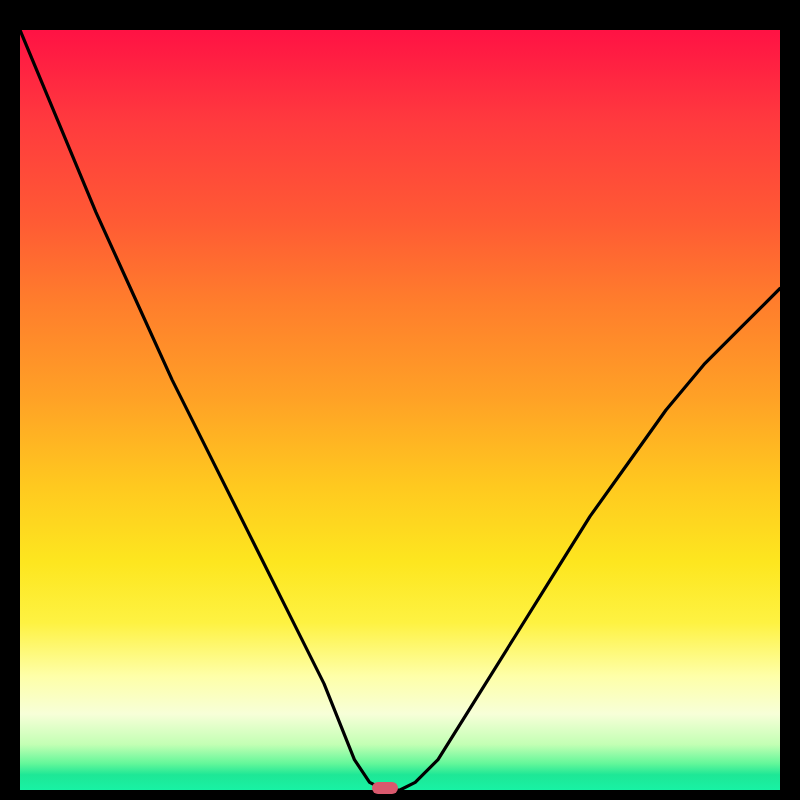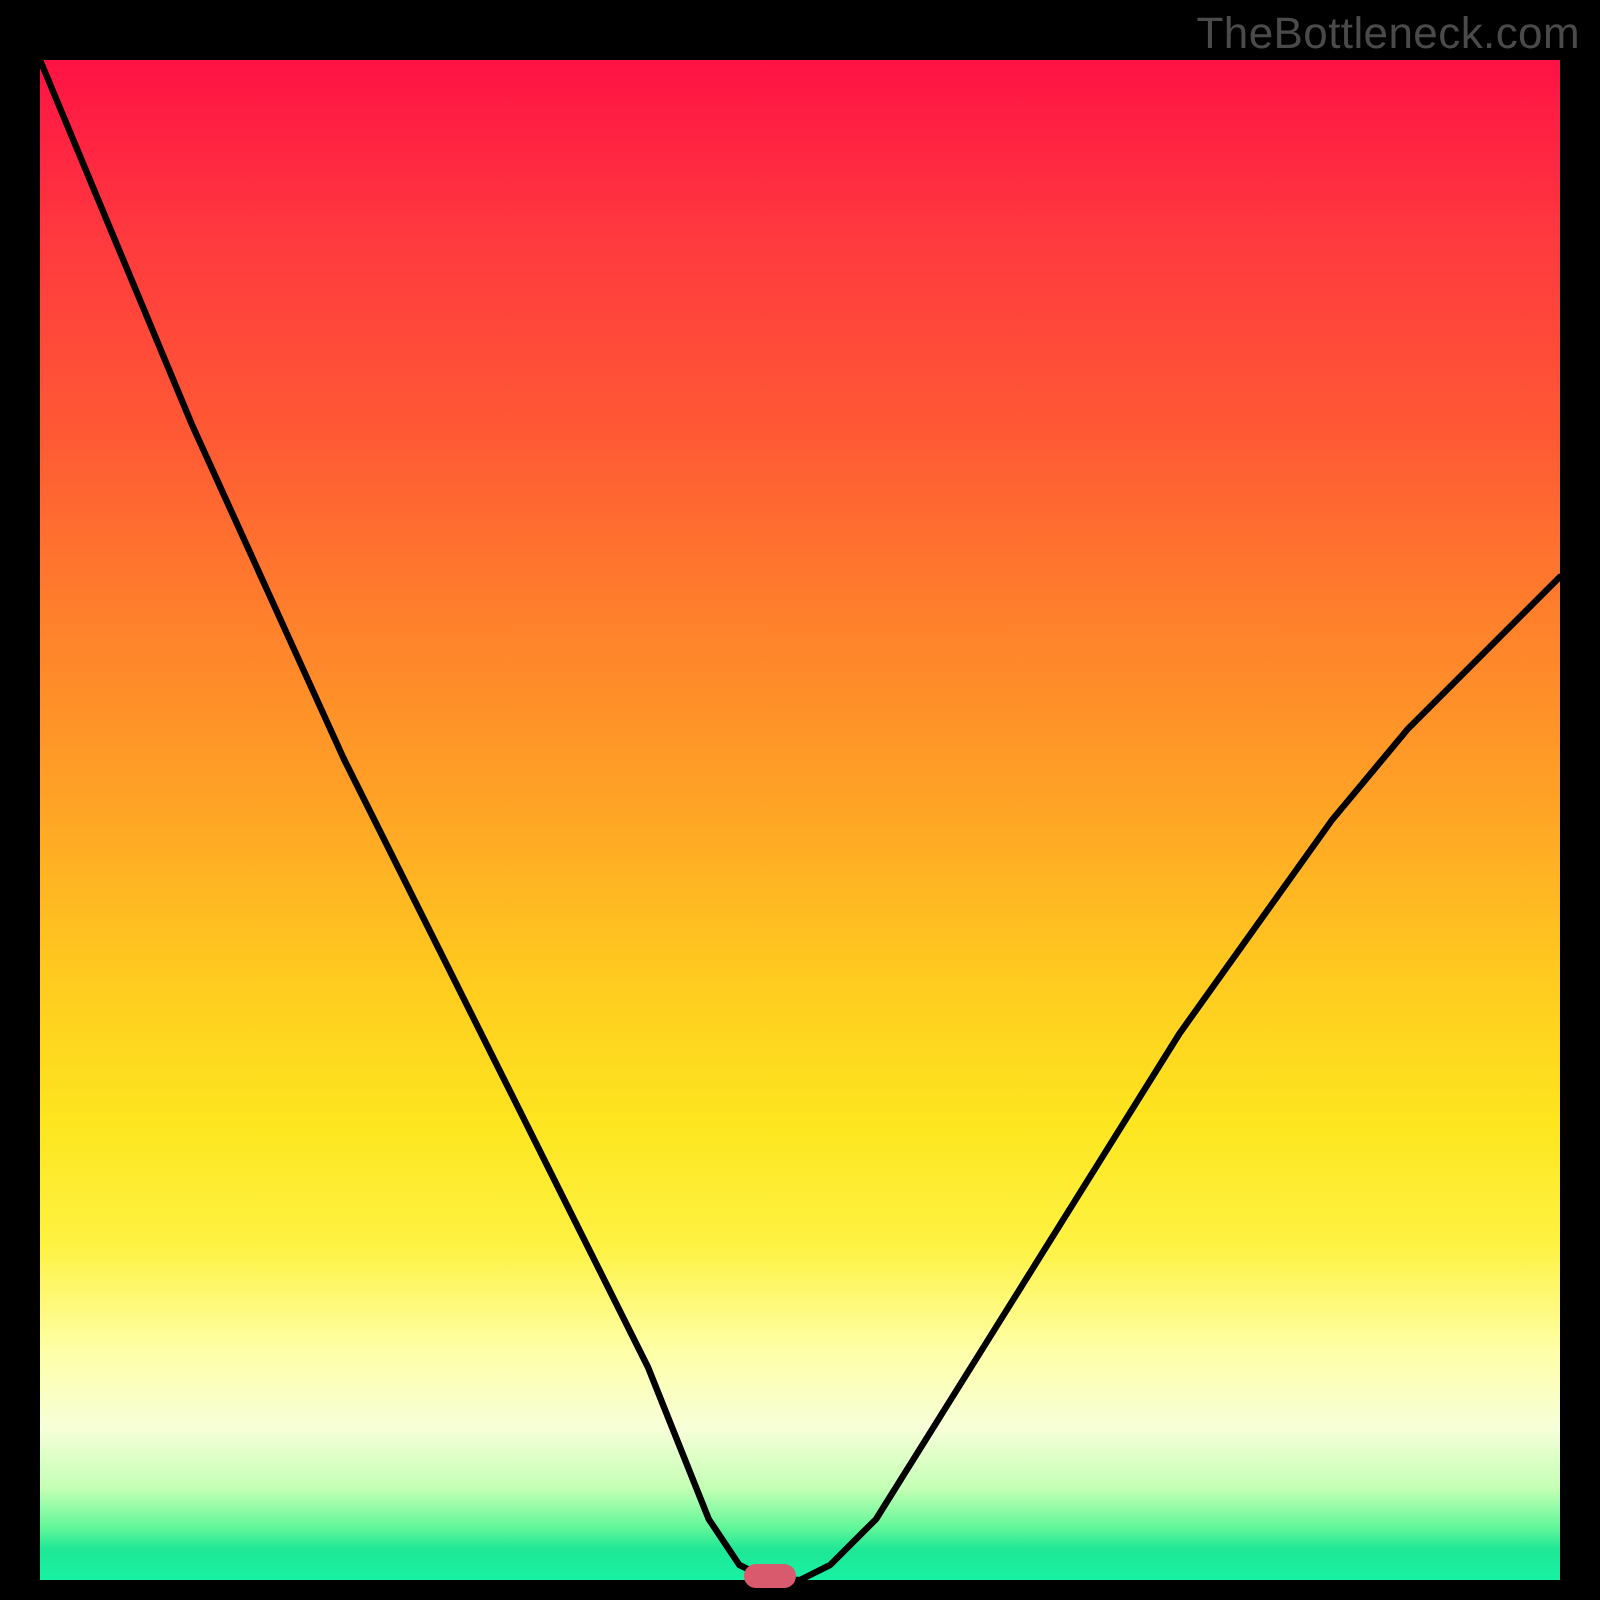--- a/index.html
+++ b/index.html
@@ -73,21 +73,20 @@
     border-radius: 6px;
     background: #d9596d;
     z-index: 6;
   }
 </style>
 </head>
 <body>
 
 <div class="frame">
 
-  <div class="watermark">TheBottleneck.com</div>
 
   <div class="plot-area">
     <div class="gradient-bg"></div>
 
     <svg class="curve" viewBox="0 0 760 760" preserveAspectRatio="none">
       <path id="curve-path" d="M0.0 0.0 L38.0 91.2 L76.0 182.4 L114.0 266.0 L152.0 349.6 L190.0 425.6 L228.0 501.6 L266.0 577.6 L304.0 653.6 L334.4 729.6 L349.6 752.4 L364.8 760.0 L380.0 760.0 L395.2 752.4 L418.0 729.6 L456.0 668.8 L494.0 608.0 L532.0 547.2 L570.0 486.4 L608.0 433.2 L646.0 380.0 L684.0 334.4 L722.0 296.4 L760.0 258.4" fill="none" stroke="#000" stroke-width="3.2" stroke-linecap="round" stroke-linejoin="round"></path>
     </svg>
 
     <div id="marker" class="marker" style="left: 351.8px; top: 752px;"></div>
   </div>

